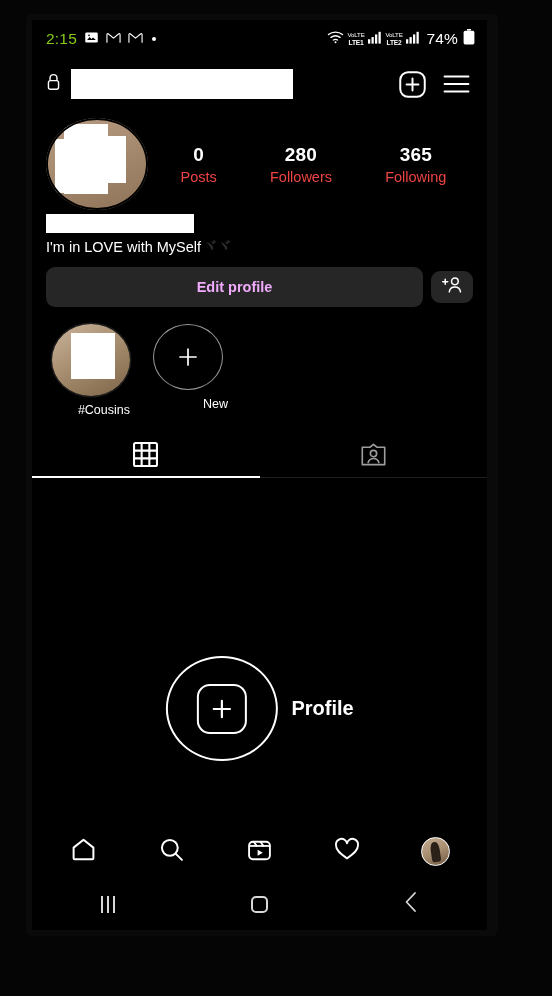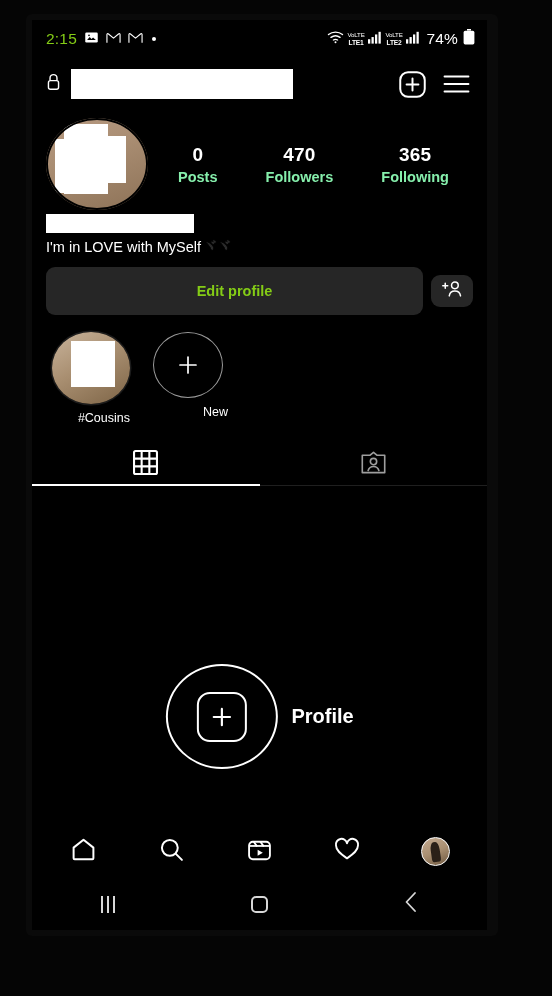--- a/index.html
+++ b/index.html
@@ -170,23 +170,23 @@
     align-items: center;
     gap: 3px;
   }
   .stat-value {
     color: #ffffff;
     font-size: 19px;
     font-weight: bold;
     letter-spacing: .2px;
   }
   .stat-label {
-    color: #86efac;
+    color: #ef4444;
     font-size: 14.5px;
-    font-weight: 700;
+    font-weight: 400;
   }
 
   
   .bio-block {
     padding: 2px 14px 0 14px;
   }
   .name-redaction {
     width: 148px;
     height: 19px;
     background: #ffffff;
@@ -209,27 +209,27 @@
 
   
   .action-row {
     display: flex;
     align-items: center;
     gap: 8px;
     padding: 11px 14px 0 14px;
   }
   .edit-profile-btn {
     flex: 1;
-    height: 48px;
+    height: 40px;
     background: #262626;
     border-radius: 9px;
     display: flex;
     align-items: center;
     justify-content: center;
-    color: #84cc16;
+    color: #f0abfc;
     font-size: 14.5px;
     font-weight: bold;
   }
   .add-person-btn {
     width: 42px; height: 32px;
     background: #262626;
     border-radius: 9px;
     display: flex;
     align-items: center;
     justify-content: center;
@@ -516,21 +516,21 @@
         </div>
         <div class="avatar-ring"></div>
       </div>
 
       <div class="stats">
         <div class="stat-item">
           <span class="stat-value">0</span>
           <span class="stat-label">Posts</span>
         </div>
         <div class="stat-item">
-          <span class="stat-value">470</span>
+          <span class="stat-value">280</span>
           <span class="stat-label">Followers</span>
         </div>
         <div class="stat-item">
           <span class="stat-value">365</span>
           <span class="stat-label">Following</span>
         </div>
       </div>
     </div>
 
     <div class="bio-block">

